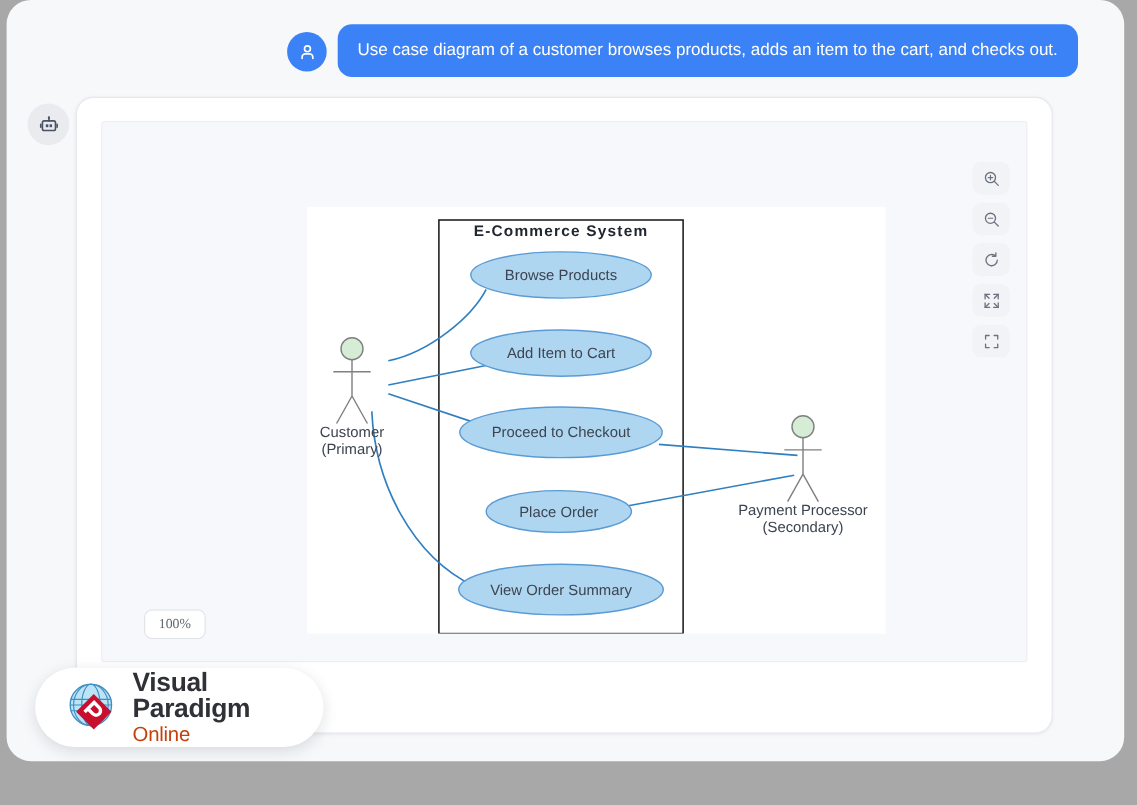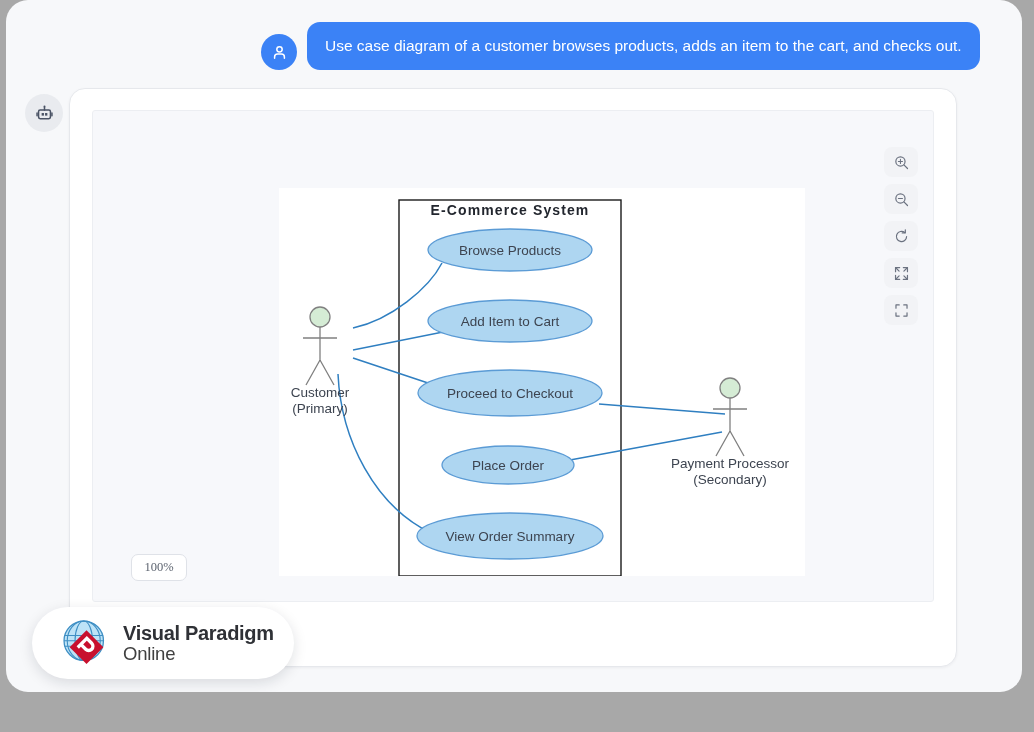--- a/index.html
+++ b/index.html
@@ -25,21 +25,21 @@
     border-radius: 22px;
     overflow: hidden;
   }
 
   
   #prompt-row {
     position: absolute;
     left: 255px;
     top: 22px;
     display: flex;
-    align-items: flex-end;
+    align-items: center;
     gap: 10px;
   }
   #user-avatar {
     width: 36px;
     height: 36px;
     border-radius: 50%;
     background: #3b82f6;
     display: flex;
     align-items: center;
     justify-content: center;
@@ -187,28 +187,28 @@
     box-shadow: 0 4px 14px rgba(16,24,40,0.13);
     display: flex;
     align-items: center;
     gap: 9px;
     padding-left: 27px;
     box-sizing: border-box;
     z-index: 20;
   }
   #vp-logo-text { line-height: 1.03; }
   #vp-name {
-    font-size: 20px;
+    font-size: 24px;
     font-weight: bold;
     color: #2f3136;
     letter-spacing: -0.3px;
   }
   #vp-sub {
     font-size: 18.5px;
-    color: #404040;
+    color: #c2410c;
     letter-spacing: -0.2px;
   }
 
   
   .uc-label {
     font-family: "Liberation Sans", sans-serif;
     font-size: 13.5px;
     fill: #3d4450;
   }
   .actor-label {

